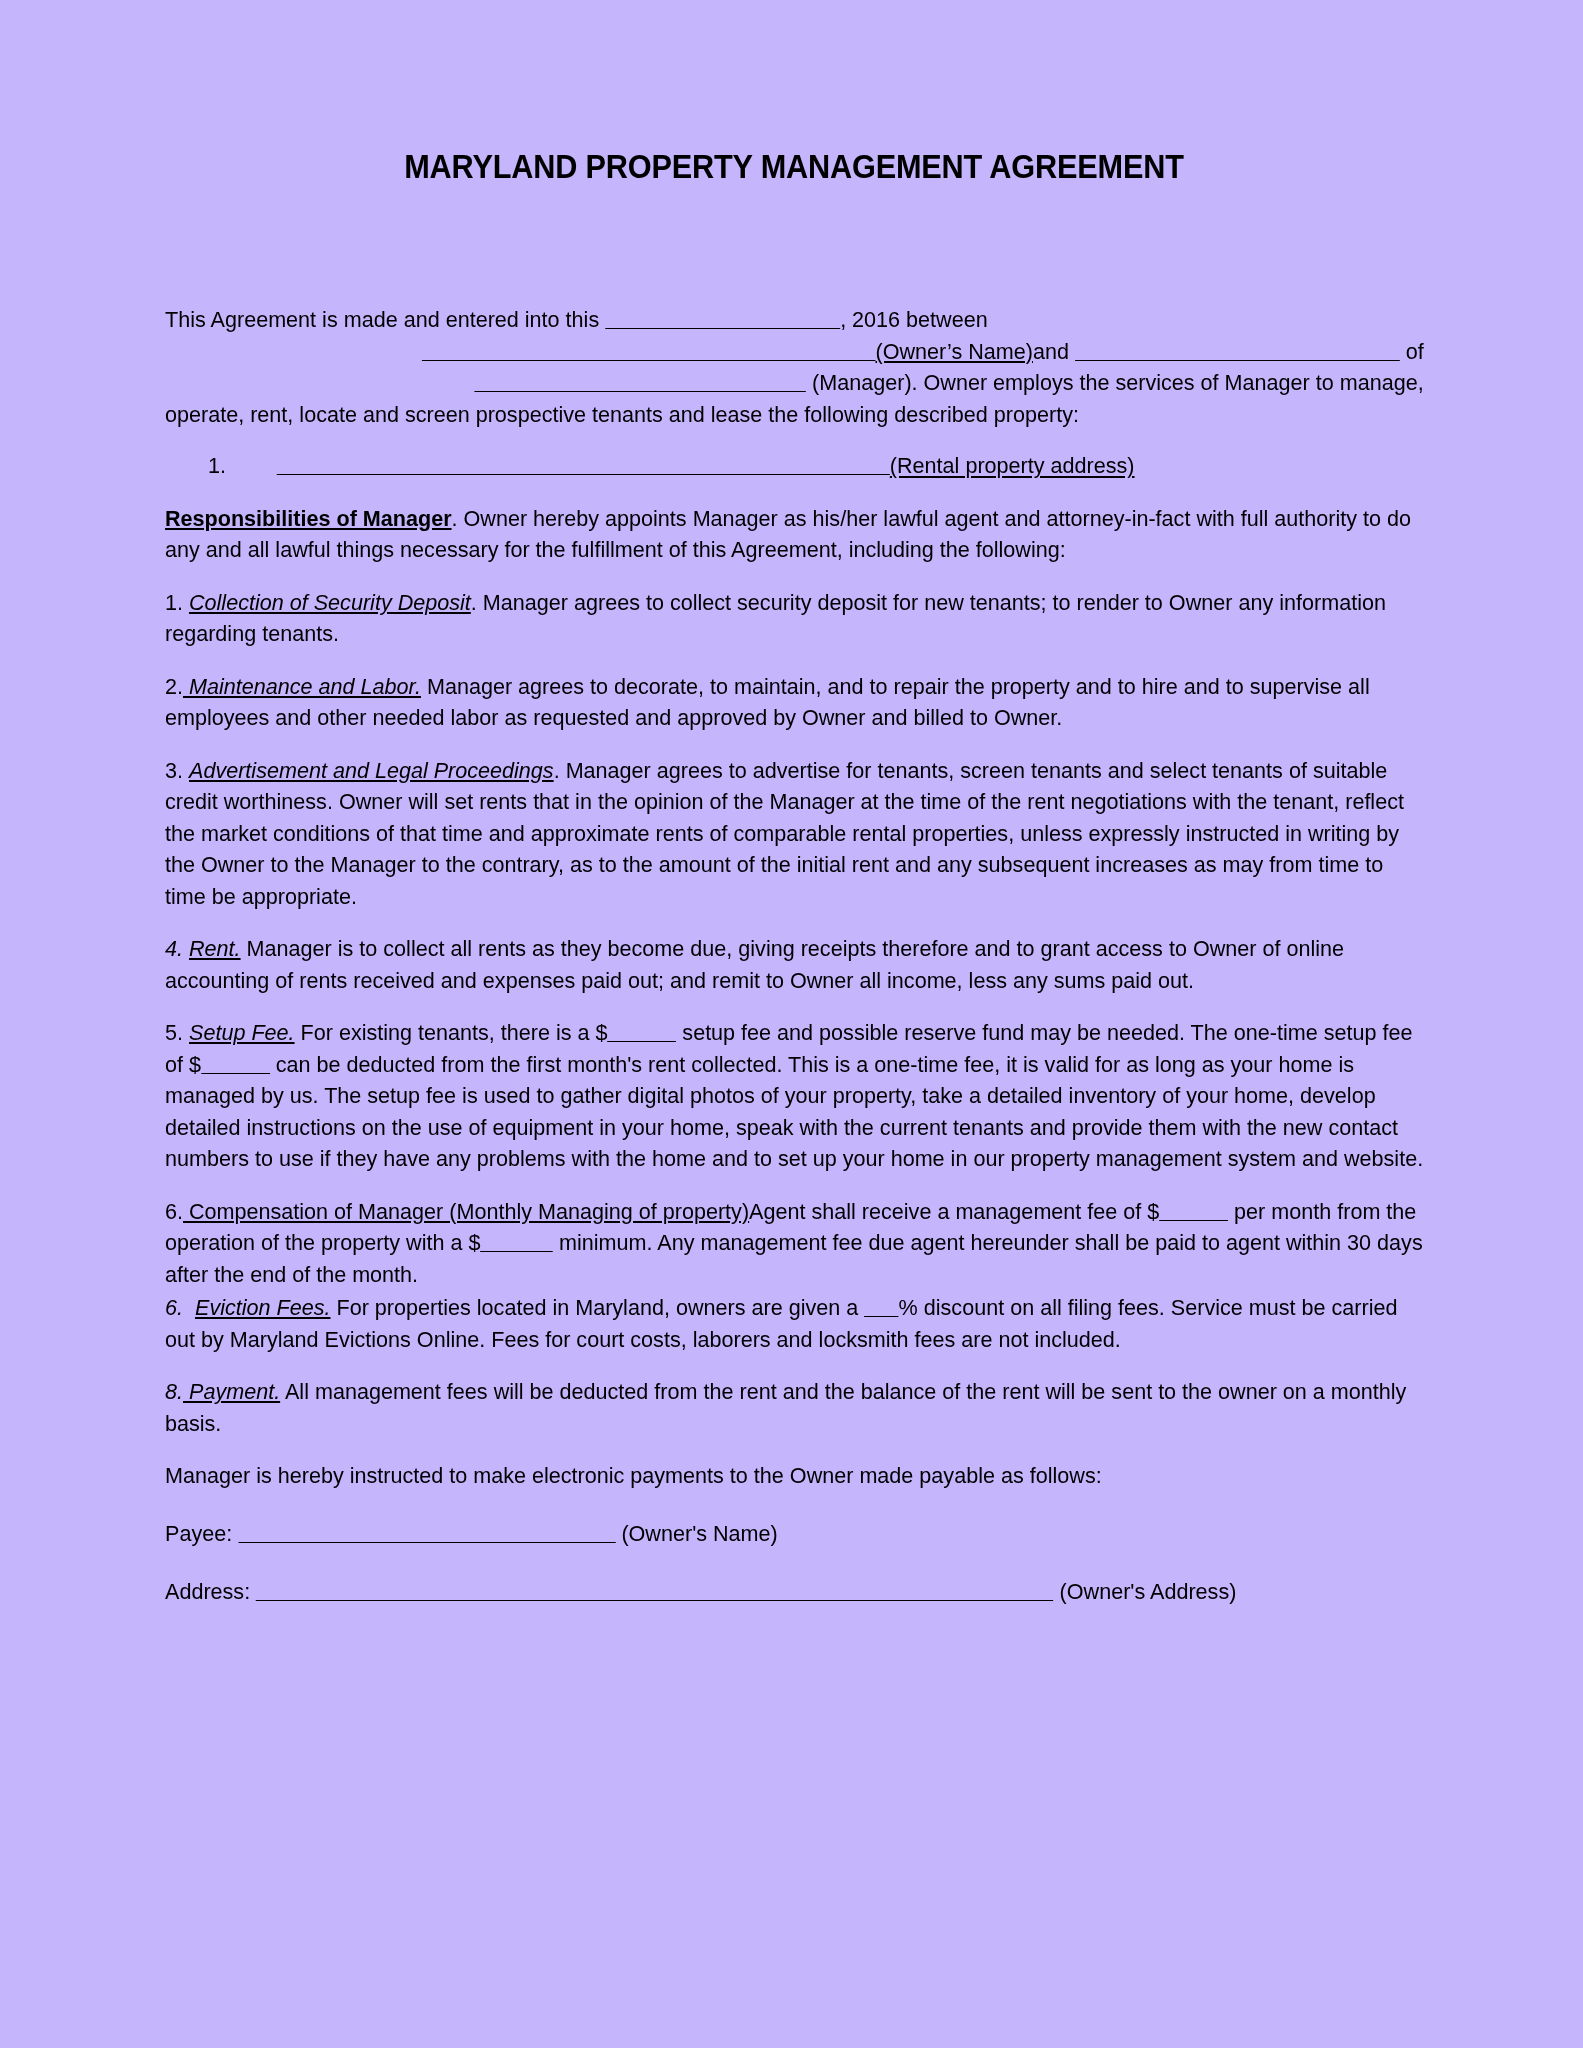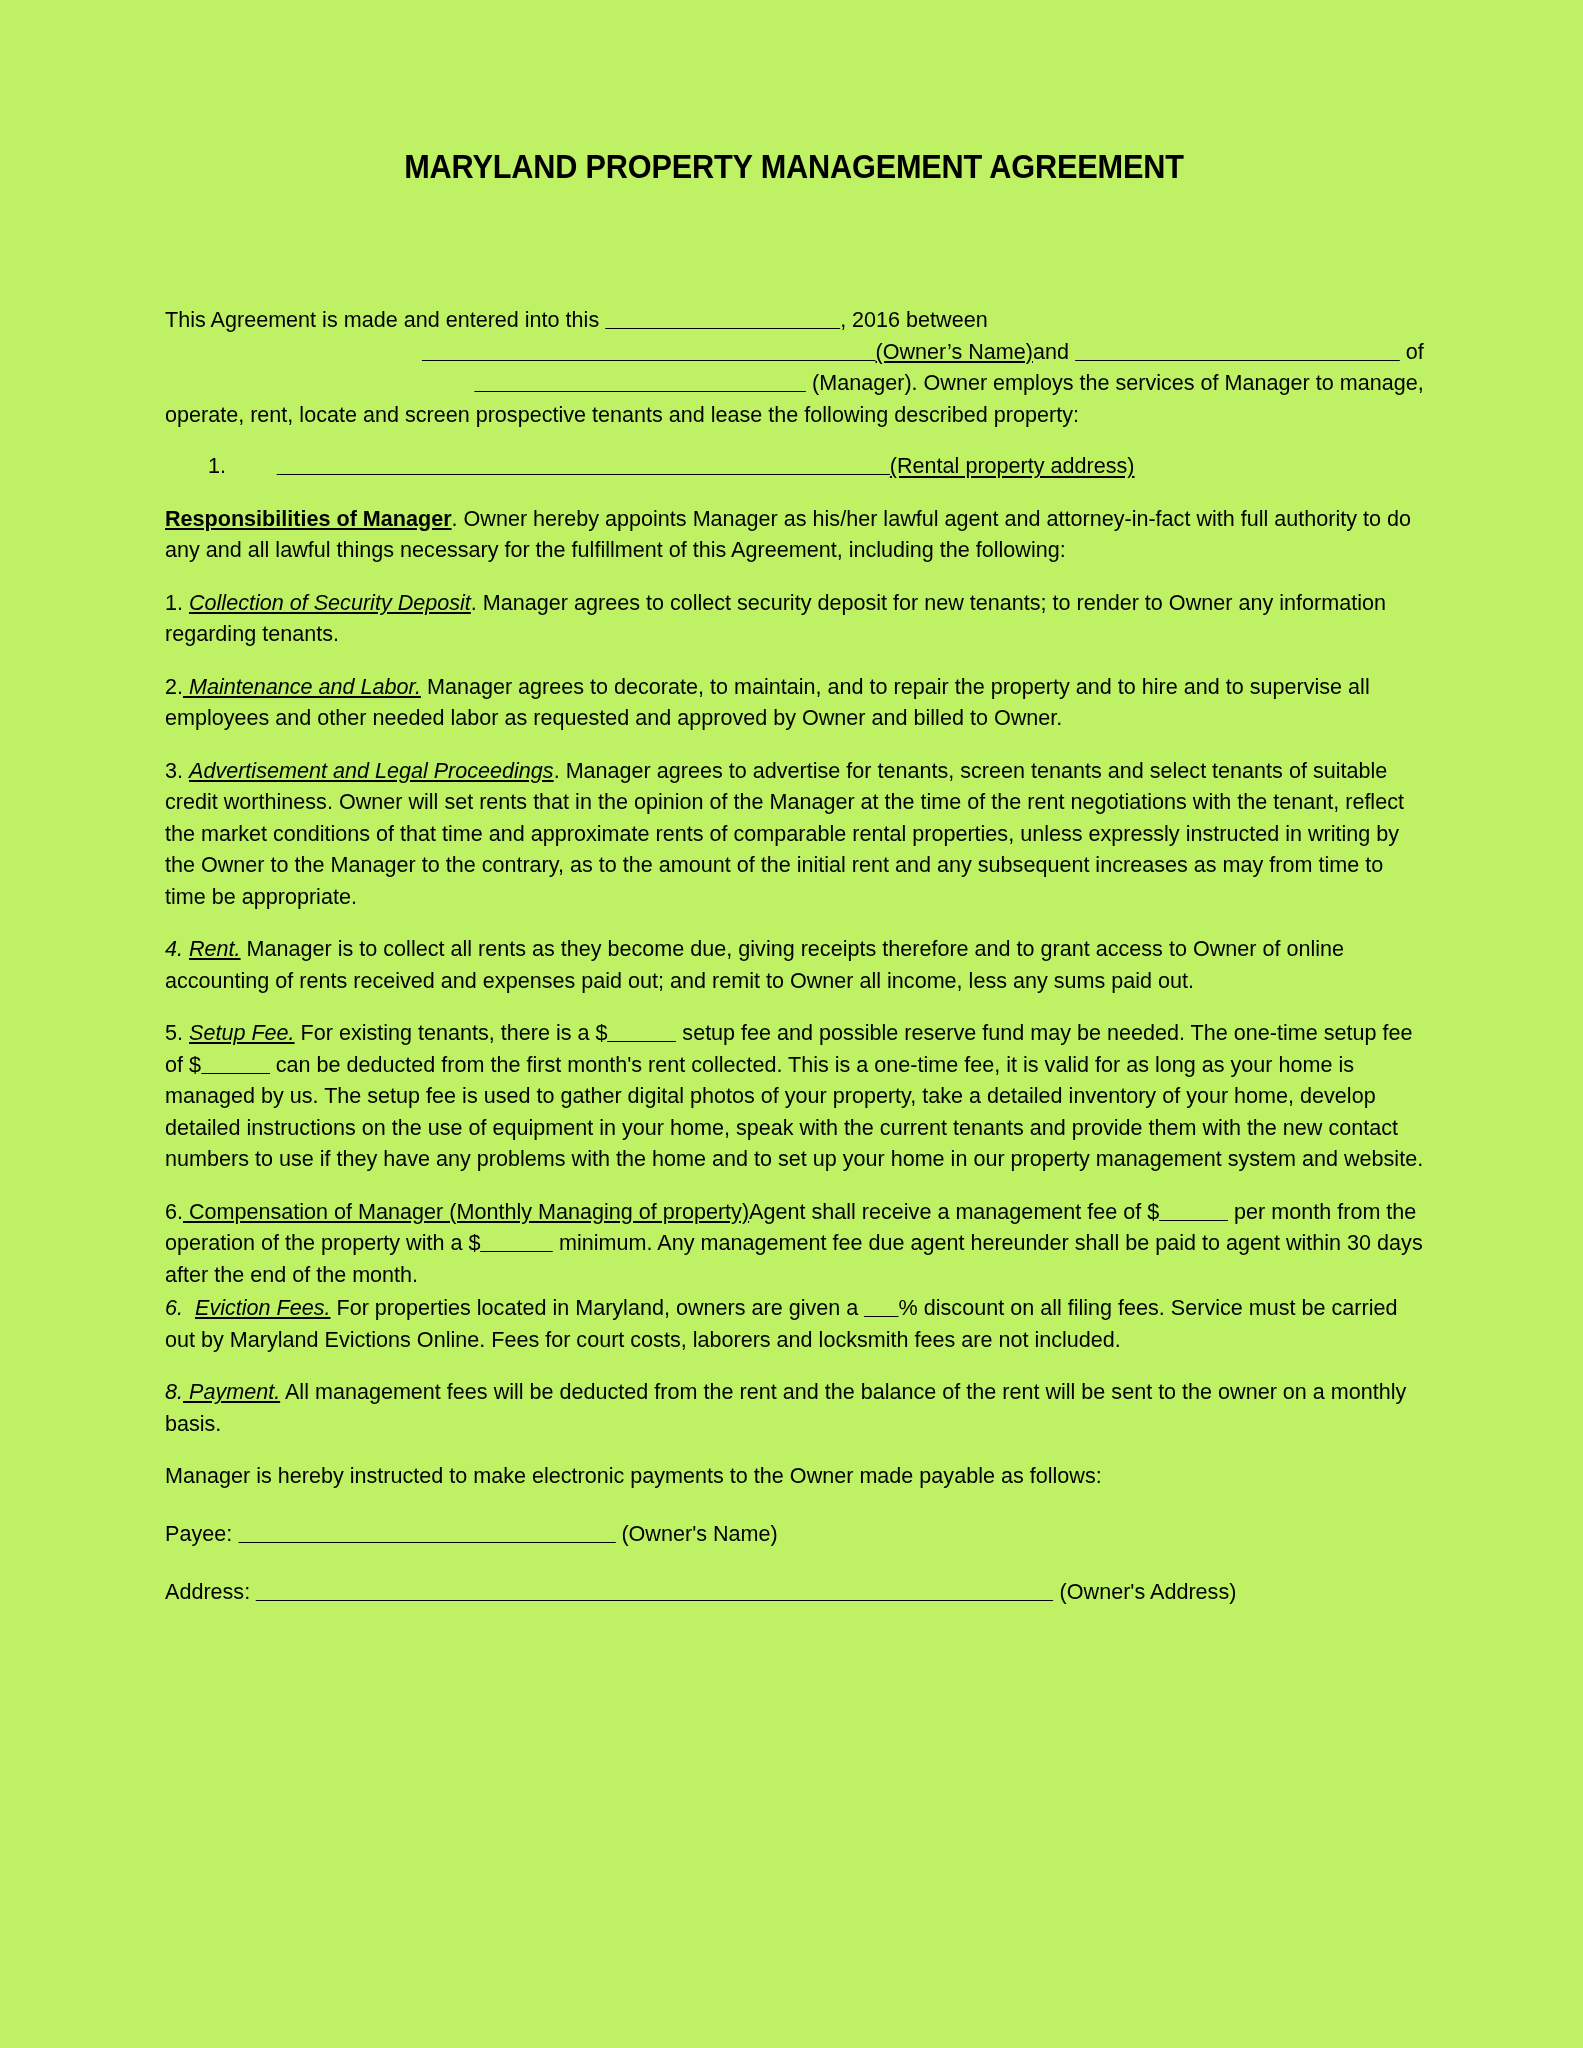--- a/index.html
+++ b/index.html
@@ -10,21 +10,21 @@
   }
   body {
     font-family: "Liberation Sans", sans-serif;
     color: #000000;
   }
   .page {
     position: relative;
     width: 1583px;
     height: 2048px;
     margin: 0 auto;
-    background: #bef264;
+    background: #c4b5fd;
     box-sizing: border-box;
     overflow: hidden;
   }
   .content {
     position: absolute;
     left: 165px;
     top: 0;
     width: 1258px;
   }
   

